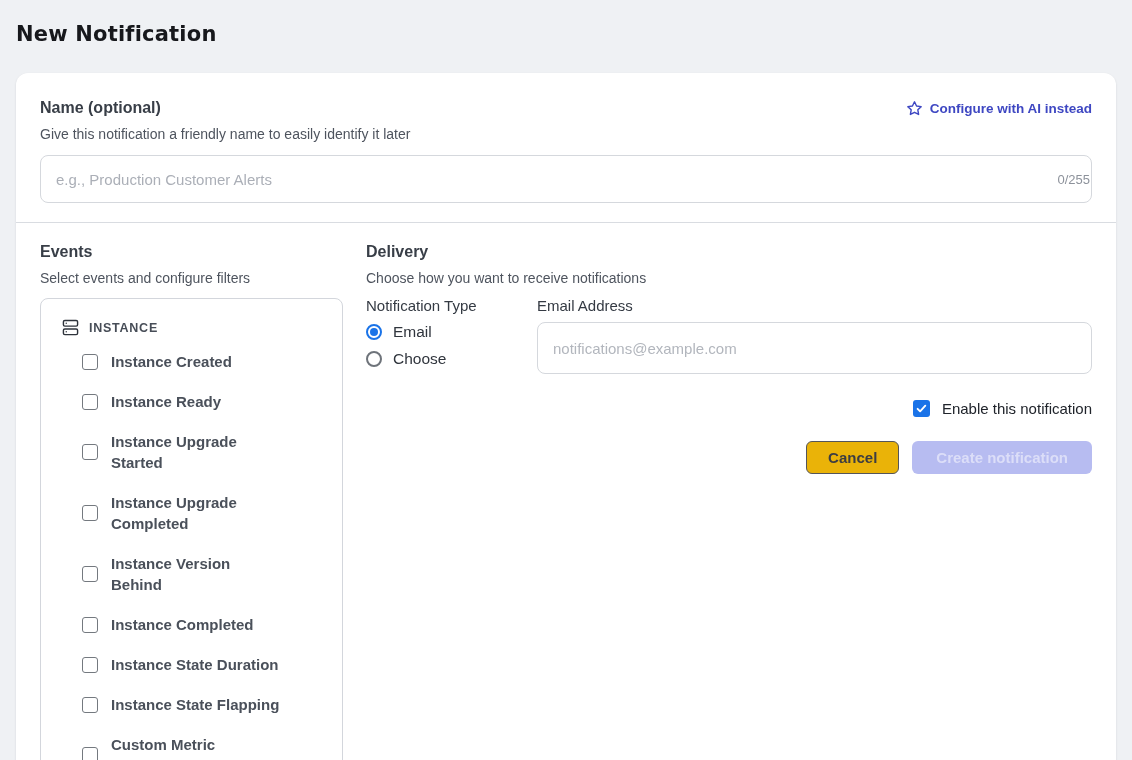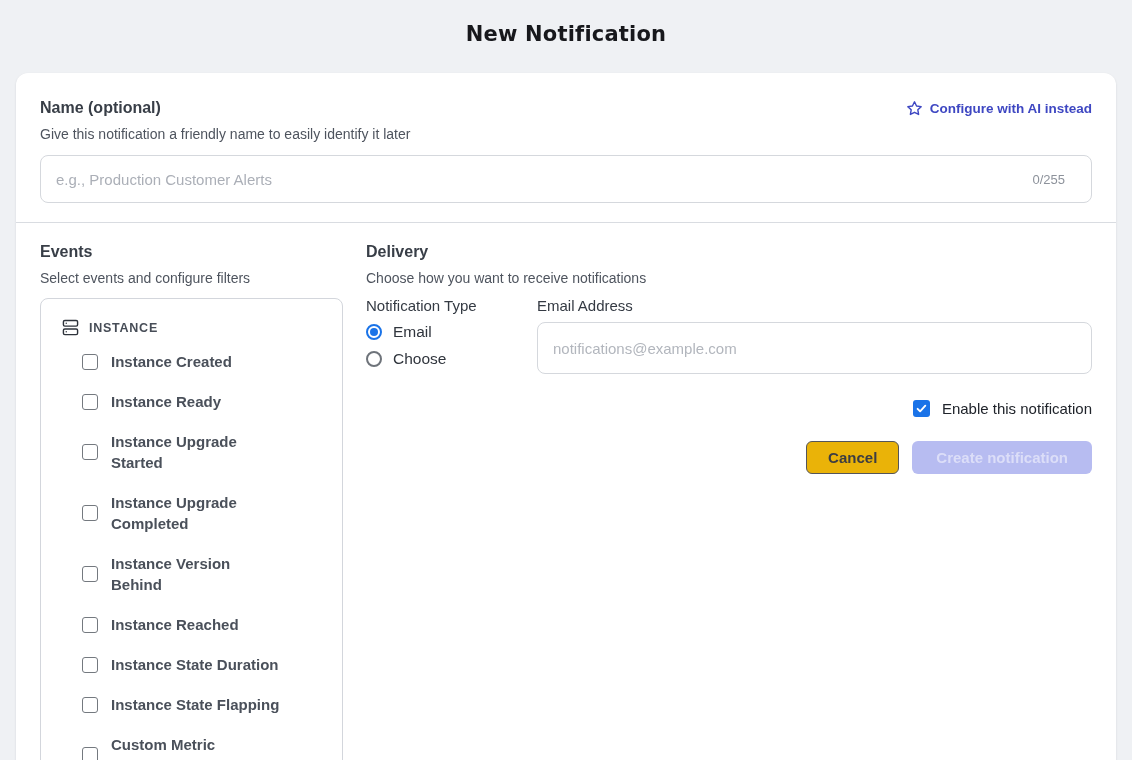--- a/index.html
+++ b/index.html
@@ -9,21 +9,20 @@
     font-family: "Liberation Sans", sans-serif;
     color: #3d424b;
   }
   .page-title {
     margin: 22px 16px 0;
     font-family: "DejaVu Sans", sans-serif;
     font-size: 21px;
     font-weight: 800;
     letter-spacing: .2px;
     color: #17181c;
-    text-align: center;
   }
   .card {
     margin: 27px 16px 0;
     background: #ffffff;
     border-radius: 12px;
     box-shadow: 0 1px 3px rgba(16,24,40,.07), 0 1px 2px rgba(16,24,40,.05);
     height: 900px;
   }
   
   .name-section { padding: 26px 24px 0; }
@@ -40,21 +39,21 @@
   .text-input {
     width: 100%; height: 48px;
     border: 1px solid #d5d8dd; border-radius: 8px;
     padding: 0 64px 0 15px;
     font-size: 15px; color: #2f343c; background: #fff;
     font-family: "Liberation Sans", sans-serif;
     outline: none;
   }
   .text-input::placeholder { color: #abafb7; }
   .counter {
-    position: absolute; right: 27px; top: 50%; transform: translateY(-50%);
+    position: absolute; right: 2px; top: 50%; transform: translateY(-50%);
     font-size: 13px; color: #8d929b;
   }
   .name-section { padding-bottom: 19px; }
   .divider { height: 1px; background: #d9dce1; }
   
   .columns { display: flex; gap: 23px; padding: 20px 24px 0; }
   .events-col { width: 303px; flex: 0 0 303px; }
   .delivery-col { flex: 1; min-width: 0; }
   
   .events-box {
@@ -198,21 +197,21 @@
             <div class="event-row">
               <span class="cb"></span>
               <span class="event-label">Instance Upgrade Completed</span>
             </div>
             <div class="event-row">
               <span class="cb"></span>
               <span class="event-label">Instance Version Behind</span>
             </div>
             <div class="event-row">
               <span class="cb"></span>
-              <span class="event-label">Instance Reached</span>
+              <span class="event-label">Instance Completed</span>
             </div>
             <div class="event-row">
               <span class="cb"></span>
               <span class="event-label">Instance State Duration</span>
             </div>
             <div class="event-row">
               <span class="cb"></span>
               <span class="event-label">Instance State Flapping</span>
             </div>
             <div class="event-row">

